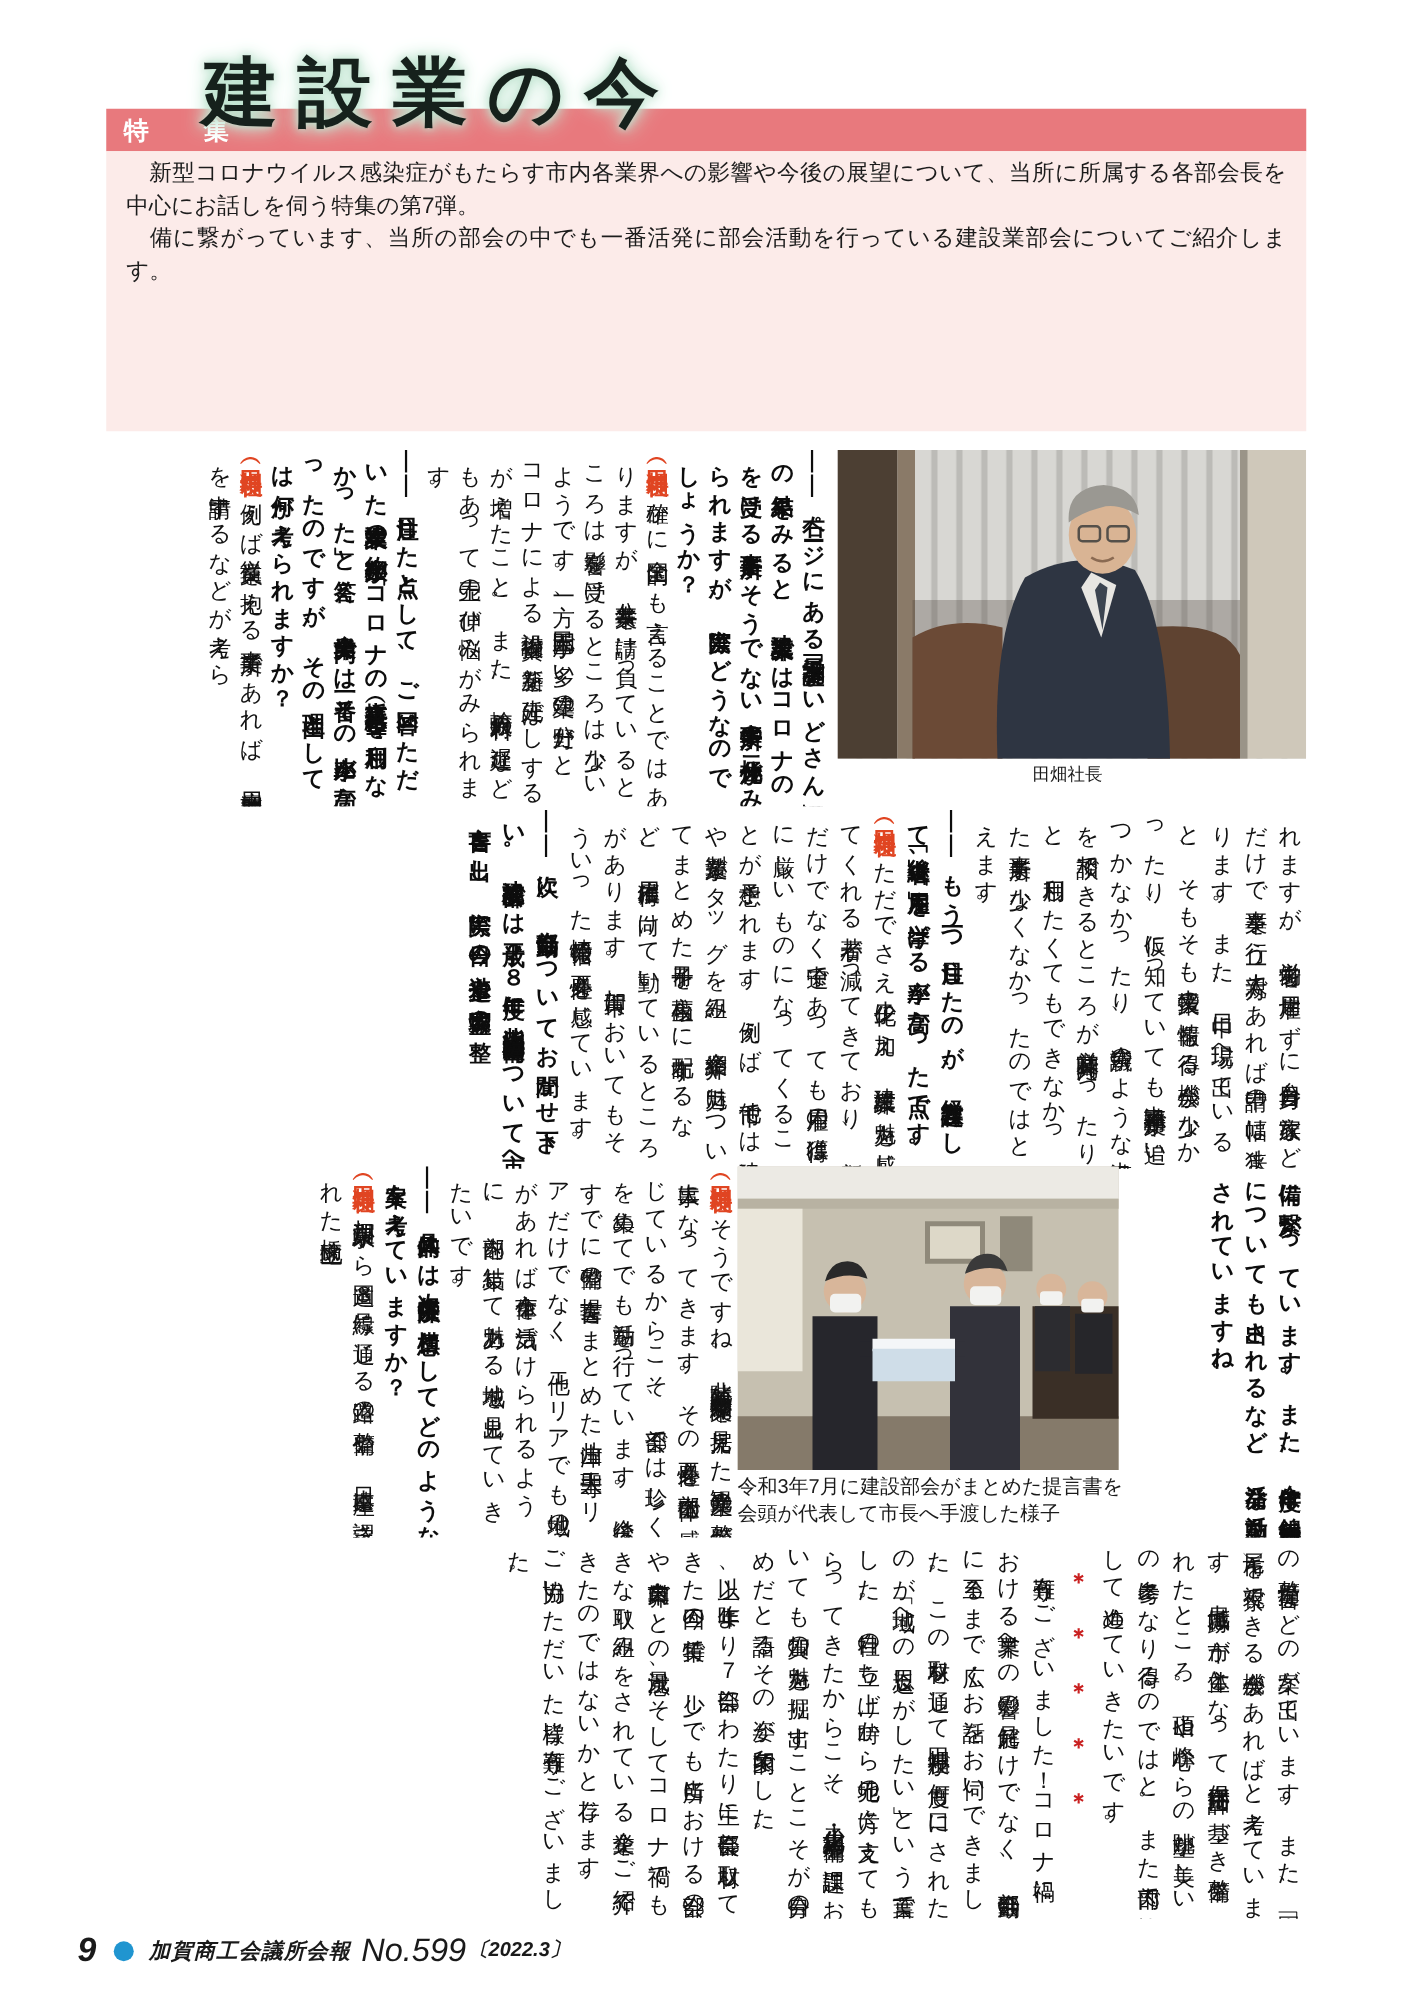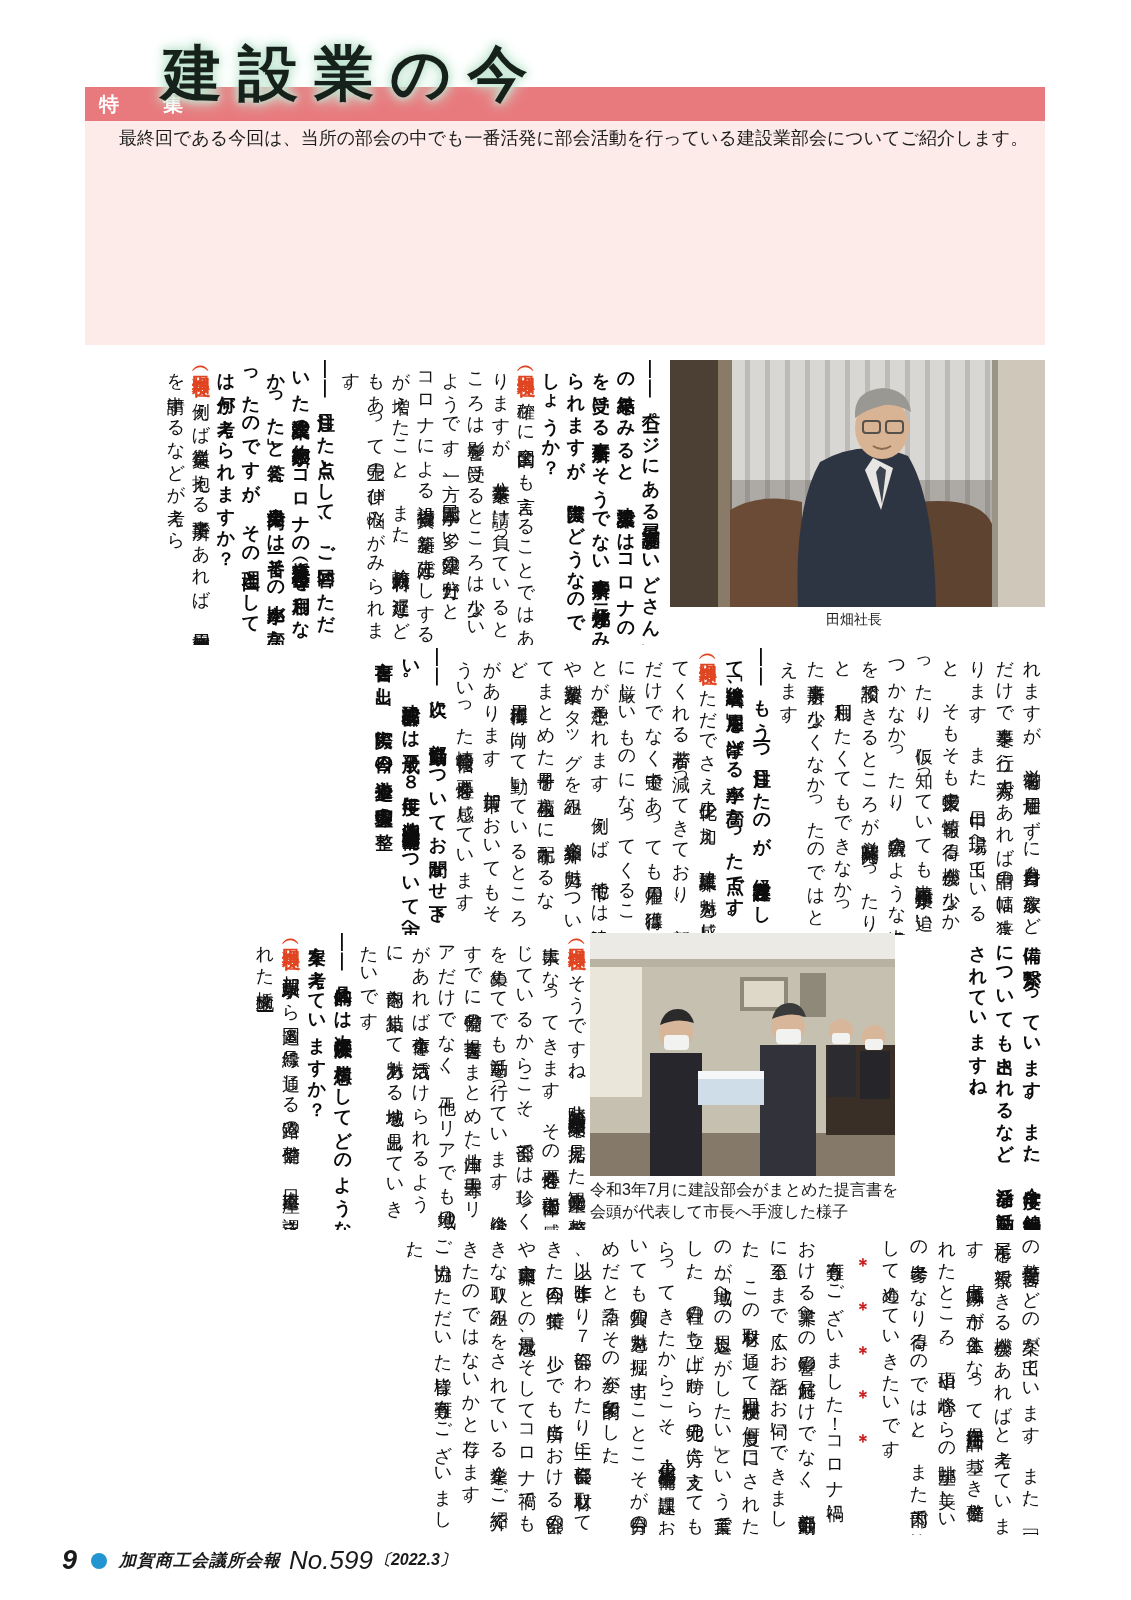--- a/index.html
+++ b/index.html
@@ -71,21 +71,22 @@
 <body>
 
 <div class="page">
 
   <div class="red-band">
     <span class="feature-label">特　集</span>
   </div>
   <h1 class="brush-title">建設業の今</h1>
 
   <div class="pink-box">
-    <p class="lead">　最終回である今回は、当所の部会の中でも一番活発に部会活動を行っている建設業部会についてご紹介します。</p>
+    <p class="lead">　新型コロナウイルス感染症がもたらす市内各業界への影響や今後の展望について、当所に所属する各部会長を中心にお話しを伺う特集の第7弾。</p>
+    <p class="lead">　備に繋がっています、当所の部会の中でも一番活発に部会活動を行っている建設業部会についてご紹介します。</p>
   </div>
 
   <section class="band band1">
     <div class="vtext">
       <p class="q">――右ページにある景況調査「まいどさん運動」の結果をみると、建設業界ではコロナの影響を受ける事業所とそうでない事業所の二極分化がみられますが、実際はどうなのでしょうか？</p>
       <p class="a"><span class="speaker">（田畑社長）</span><span>　確かに全国的にも言えることではありますが、公共事業を請け負っているところは影響を受けるところは少ないようです。一方、民間工事が多い建築の分野だと、コロナによる設備投資や新築を先延ばしする顧客が増えたこと。また、輸入原材料の遅延などもあって売上の伸び悩みがみられます。</span></p>
       <p class="q">――注目した点として、ご回答いただいた建設業の約半数が「コロナの支援策（給付金等）を利用しなかった」と答え、全業界内では一番その比率が高かったのですが、その理由としては何が考えられますか？</p>
       <p class="a"><span class="speaker">（田畑社長）</span><span>　例えば従業員を抱える事業所であれば、雇用調整助成金を申請するなどが考えら</span></p>
     </div>
     <figure class="photo1">

